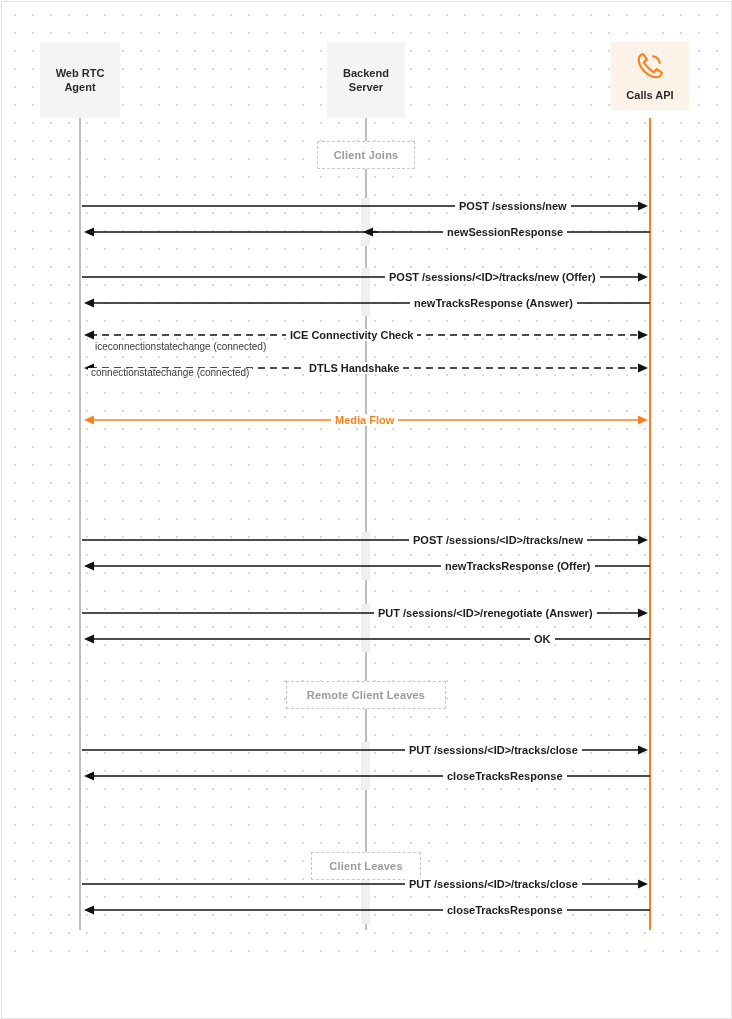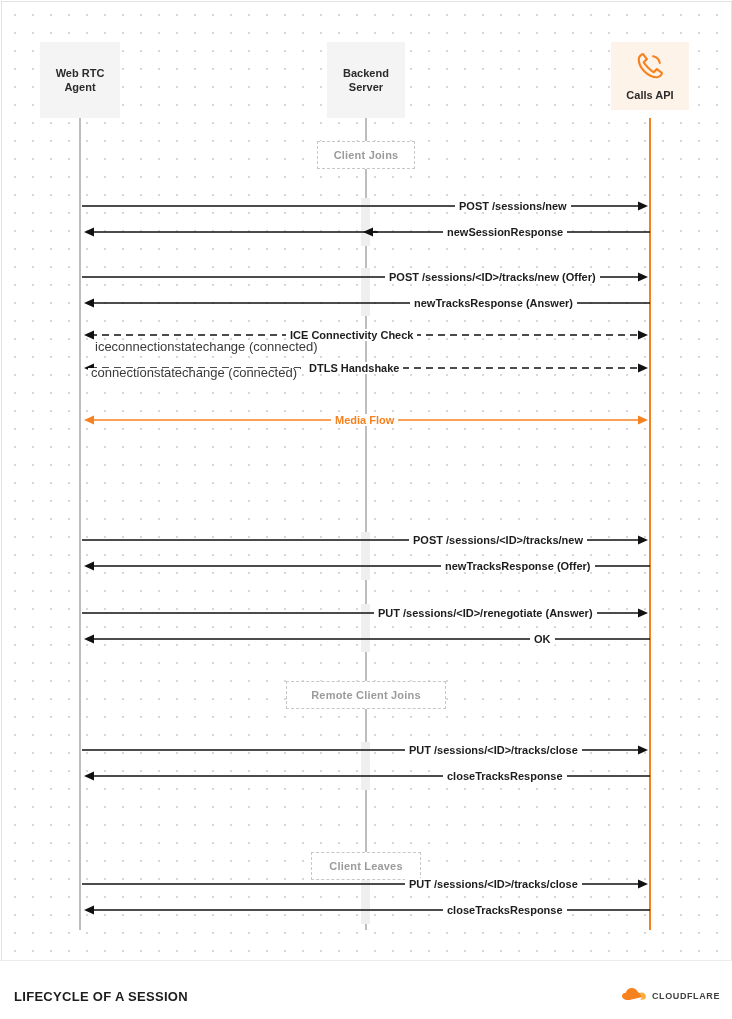--- a/index.html
+++ b/index.html
@@ -105,21 +105,21 @@
     font-weight: bold;
     color: #1d1d1d;
     background: #ffffff;
     padding: 0 4px;
     white-space: nowrap;
     line-height: 12px;
   }
   .msg-label.orange { color: #f6821f; }
   .sub-label {
     position: absolute;
-    font-size: 13px;
+    font-size: 10px;
     color: #3a3a3a;
     background: #ffffff;
     padding: 0 3px;
     white-space: nowrap;
     line-height: 10px;
   }
 
   
   #footer {
     position: absolute;
@@ -288,21 +288,21 @@
 
   <div class="arrow" style="left:82px; top:633px; width:568px;">
     <svg width="568" height="12">
       <line x1="8" y1="6" x2="568" y2="6" stroke="#111" stroke-width="1.6"></line>
       <polygon points="2,6 12,1.5 12,10.5" fill="#111"></polygon>
     </svg>
   </div>
   <div class="msg-label" style="left:500px; top:633px;margin-left:30px;">OK</div>
 
   <div class="phase" style="left:286px; top:681px; width:160px; height:28px;">
-    <span>Remote Client Joins</span>
+    <span>Remote Client Leaves</span>
   </div>
 
   <div class="arrow" style="left:82px; top:744px; width:568px;">
     <svg width="568" height="12">
       <line x1="0" y1="6" x2="560" y2="6" stroke="#111" stroke-width="1.6"></line>
       <polygon points="566,6 556,1.5 556,10.5" fill="#111"></polygon>
     </svg>
   </div>
   <div class="msg-label" style="left:405px; top:744px;">PUT /sessions/&lt;ID&gt;/tracks/close</div>
 
@@ -327,26 +327,14 @@
   <div class="msg-label" style="left:405px; top:878px;">PUT /sessions/&lt;ID&gt;/tracks/close</div>
 
   <div class="arrow" style="left:82px; top:904px; width:568px;">
     <svg width="568" height="12">
       <line x1="8" y1="6" x2="568" y2="6" stroke="#111" stroke-width="1.6"></line>
       <polygon points="2,6 12,1.5 12,10.5" fill="#111"></polygon>
     </svg>
   </div>
   <div class="msg-label" style="left:443px; top:904px;">closeTracksResponse</div>
 
-  <div id="footer">
-    <div id="footer-title">LIFECYCLE OF A SESSION</div>
-    <div id="cf-logo">
-      <span class="mark">
-        <svg width="26" height="14" viewBox="0 0 26 14">
-          <path d="M7 13 C3.2 13 1 11.2 1 9 C1 7 2.8 5.6 4.8 5.8 C5.4 2.9 8 1 10.9 1 C13.8 1 16.2 2.8 16.9 5.3 L22.5 7.6 C23.6 8.1 23.4 9.6 22.2 9.8 L8.4 12.9 Z" fill="#f6821f"></path>
-          <path d="M19.6 5.5 c2.4 -0.3 4.6 1 5.2 3 c0.4 1.4 -0.1 2.8 -1.2 3.7 l-4.6 0.9 c1.3 -0.9 1.9 -2.4 1.4 -3.8 c-0.3 -0.9 -1 -1.6 -1.9 -2 z" fill="#fbad41"></path>
-        </svg>
-      </span>
-      <span class="wordmark">CLOUDFLARE</span>
-    </div>
-  </div>
 
 </div>
 
 </body></html>

